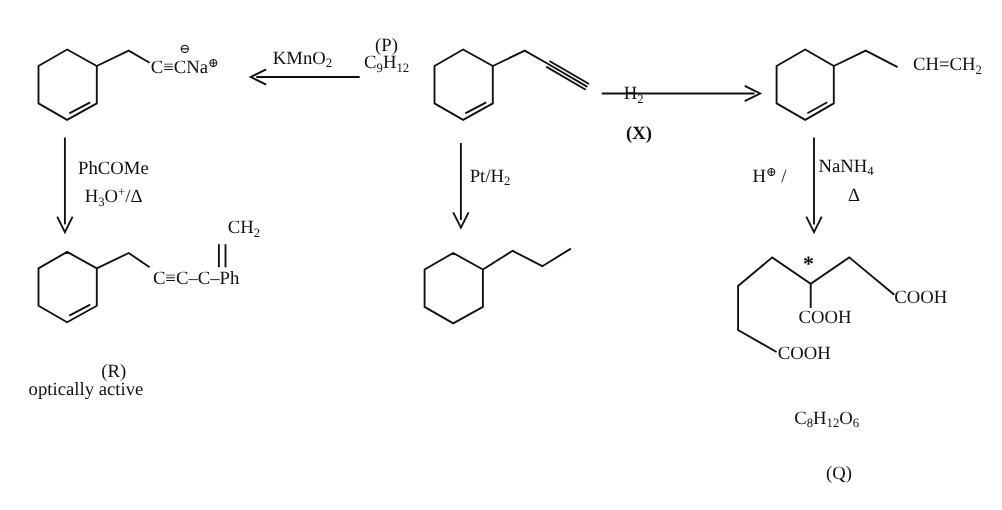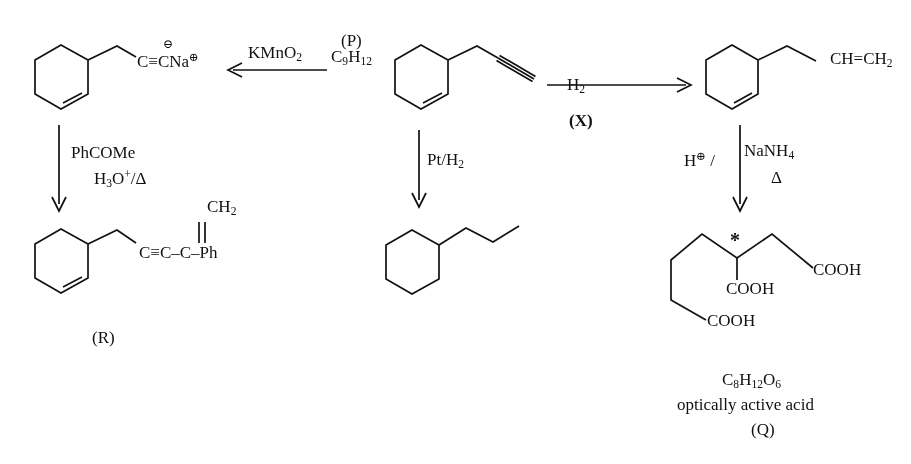--- a/index.html
+++ b/index.html
@@ -94,30 +94,30 @@
   </svg>
 
   <div class="lbl" style="left:248px;top:44px"><span>KMnO</span><sub>2</sub></div>
   <div class="lbl" style="left:341px;top:32px"><span>(P)</span></div>
   <div class="lbl" style="left:331px;top:48px"><span>C</span><sub>9</sub><span>H</span><sub>12</sub></div>
   <div class="lbl" style="left:567px;top:76px"><span>H</span><sub>2</sub></div>
   <div class="lbl bold" style="left:569px;top:112px"><span>(X)</span></div>
   <div class="lbl" style="left:830px;top:50px"><span>CH=CH</span><sub>2</sub></div>
   <div class="lbl" style="left:427px;top:151px"><span>Pt/H</span><sub>2</sub></div>
   <div class="lbl" style="left:71px;top:144px"><span>PhCOMe</span></div>
-  <div class="lbl" style="left:94px;top:169px"><span>H</span><sub>3</sub><span>O</span><sup>+</sup><span>/Δ</span></div>
+  <div class="lbl" style="left:77px;top:169px"><span>H</span><sub>3</sub><span>O</span><sup>+</sup><span>/Δ</span></div>
   <div class="lbl small" style="left:163px;top:38px"><span>⊖</span></div>
   <div class="lbl" style="left:137px;top:52px"><span>C≡CNa</span><sup>⊕</sup></div>
   <div class="lbl" style="left:139px;top:244px"><span>C≡C–C–Ph</span></div>
   <div class="lbl" style="left:207px;top:198px"><span>CH</span><sub>2</sub></div>
   <div class="lbl" style="left:92px;top:329px"><span>(R)</span></div>
+  <div class="lbl" style="left:26px;top:345px"><span>optically active</span></div>
   <div class="lbl" style="left:684px;top:151px"><span>H</span><sup>⊕</sup><span> /</span></div>
   <div class="lbl" style="left:744px;top:142px"><span>NaNH</span><sub>4</sub></div>
   <div class="lbl" style="left:771px;top:169px"><span>Δ</span></div>
   <div class="lbl star" style="left:730px;top:230px"><span>*</span></div>
   <div class="lbl" style="left:726px;top:280px"><span>COOH</span></div>
   <div class="lbl" style="left:707px;top:312px"><span>COOH</span></div>
   <div class="lbl" style="left:813px;top:261px"><span>COOH</span></div>
   <div class="lbl" style="left:722px;top:371px"><span>C</span><sub>8</sub><span>H</span><sub>12</sub><span>O</span><sub>6</sub></div>
-  <div class="lbl" style="left:677px;top:396px"><span>optically active acid</span></div>
   <div class="lbl" style="left:751px;top:421px"><span>(Q)</span></div>
 
 </div>
 
 </body></html>

